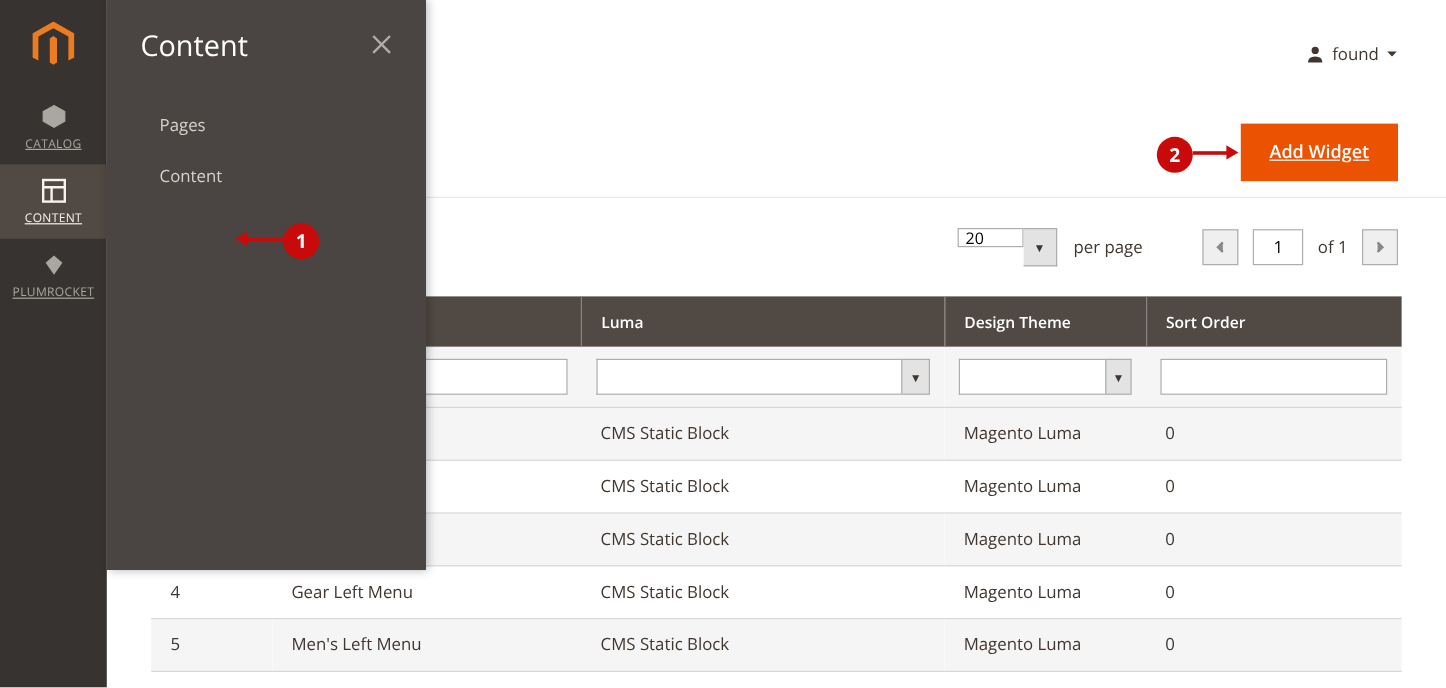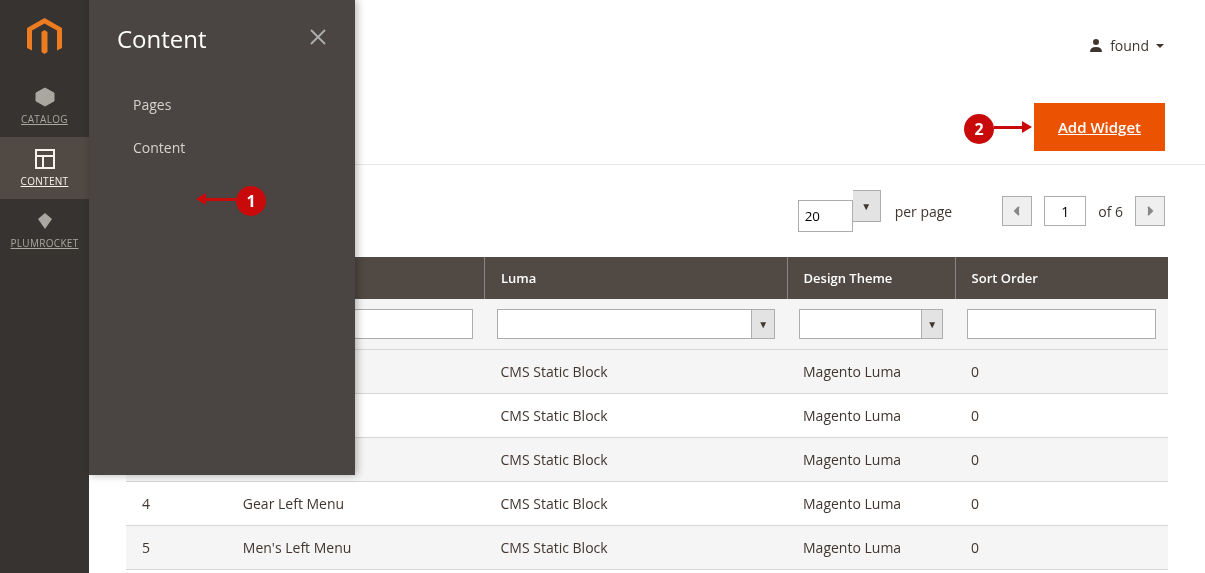--- a/index.html
+++ b/index.html
@@ -27,21 +27,21 @@
 .top-bar { height: 90px; display: flex; justify-content: flex-end; align-items: center; padding: 0 40px; }
 .user-menu { display: flex; align-items: center; gap: 6px; cursor: pointer; font-size: 14px; color: #41362f; }
 .user-menu .user-icon { width: 16px; height: 16px; }
 
 .page-header { height: 75px; display: flex; justify-content: flex-end; align-items: center; padding: 0 40px; background: #fff; border-bottom: 1px solid #e8e8e8; }
 .add-btn { background: #eb5202; color: #fff; border: none; padding: 14px 24px; font-size: 15px; font-weight: 600; cursor: pointer; text-decoration: underline; }
 
 .controls { display: flex; justify-content: space-between; align-items: center; padding: 25px 40px; }
 .records-found { font-size: 14px; color: #41362f; }
 .pagination { display: flex; align-items: center; gap: 14px; font-size: 14px; color: #41362f; }
-.per-page-select { width: 55px; height: 32px; border: 1px solid #adadad; padding: 0 6px; background: #fff; margin-top: 10px; }
+.per-page-select { width: 55px; height: 16px; border: 1px solid #adadad; padding: 0 6px; background: #fff; }
 .per-page-select-arrow { width: 28px; height: 32px; border: 1px solid #adadad; border-left: none; background: #e3e3e3; display: flex; align-items: center; justify-content: center; font-size: 10px; cursor: pointer; }
 .pg-group { display: flex; align-items: center; gap: 12px; margin-left: 36px; }
 .pg-btn { width: 30px; height: 30px; border: 1px solid #adadad; background: #efefef; display: flex; align-items: center; justify-content: center; cursor: pointer; font-size: 14px; color: #666; }
 .pg-input { width: 42px; height: 30px; border: 1px solid #adadad; text-align: center; font-size: 14px; }
 .pg-oftext { font-size: 14px; color: #41362f; }
 
 .grid-table { width: calc(100% - 74px); margin: 0 37px; border-collapse: collapse; }
 .grid-table thead th { background: #514943; color: #fff; font-size: 13px; font-weight: 600; text-align: left; padding: 12px 16px; border-right: 1px solid #8a837f; }
 .grid-table thead th:last-child { border-right: none; }
 .grid-table .filter-row td { padding: 10px 12px; border-bottom: 1px solid #d6d6d6; }
@@ -150,21 +150,21 @@
         <div class="per-page-select-arrow">▼</div>
       </div>
       <span>per page</span>
       <div class="pg-group">
         <div class="pg-btn">
           <svg width="10" height="10" viewBox="0 0 10 10">
               <path fill="#888" d="M7 1 L3 5 L7 9" stroke="#888" stroke-width="2"></path>
             </svg>
         </div>
         <input class="pg-input" value="1" style="">
-        <span class="pg-oftext">of 6</span>
+        <span class="pg-oftext">of 1</span>
         <div class="pg-btn">
           <svg width="10" height="10" viewBox="0 0 10 10">
               <path fill="#888" d="M3 1 L7 5 L3 9" stroke="#888" stroke-width="2"></path>
             </svg>
         </div>
       </div>
     </div>
   </div>
 
   <table class="grid-table">

